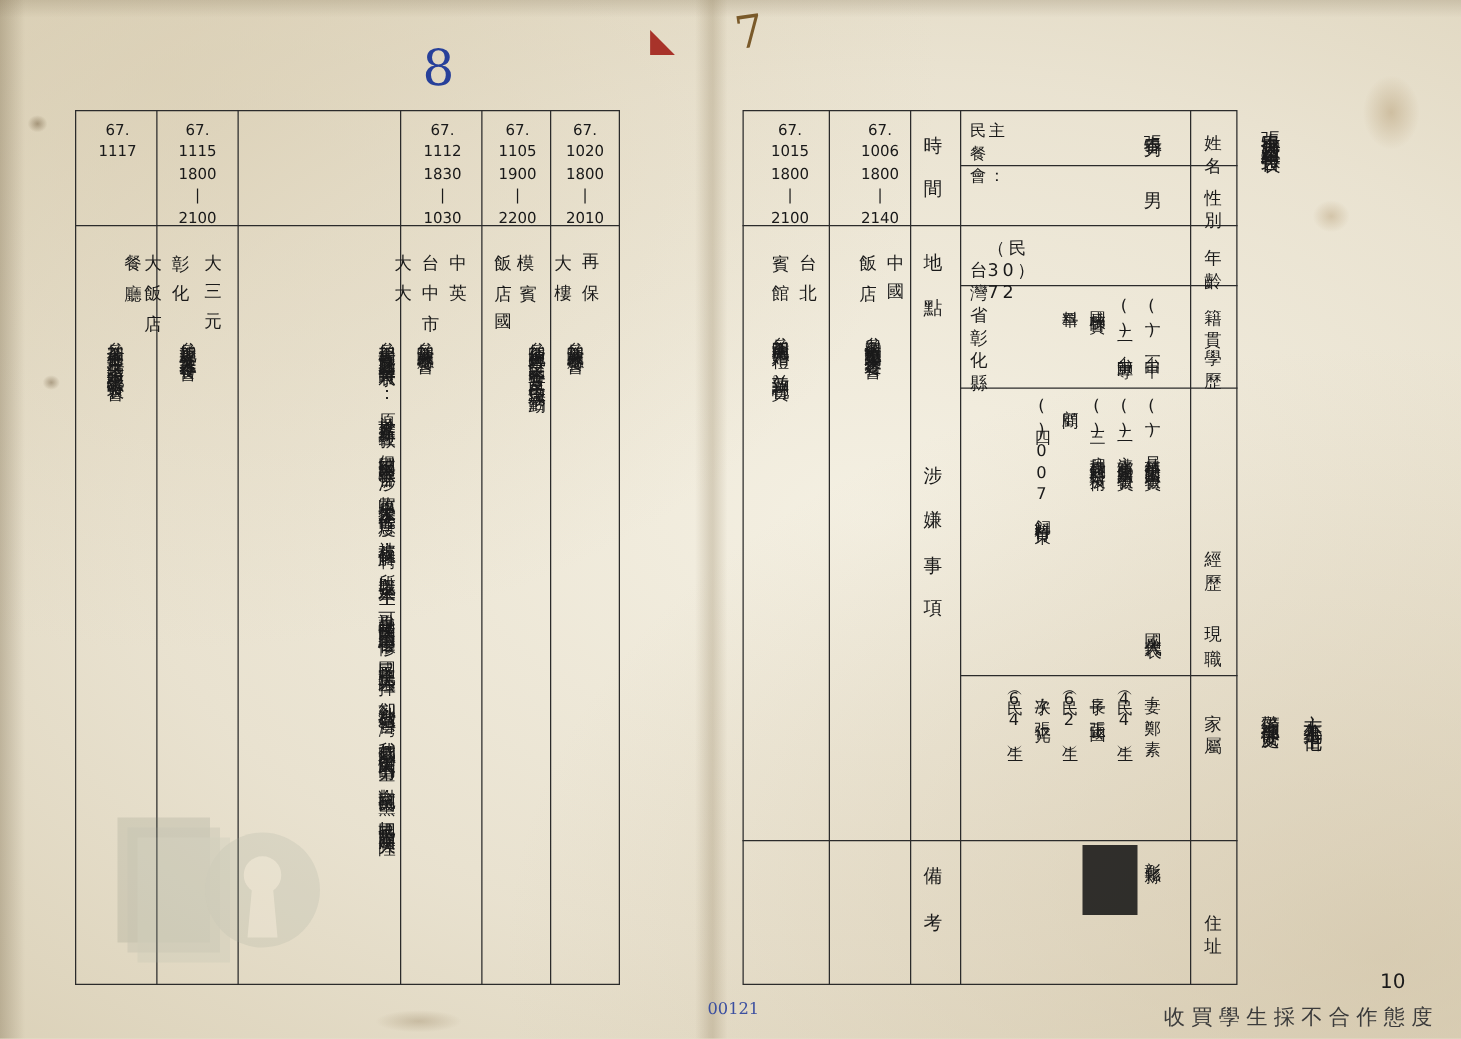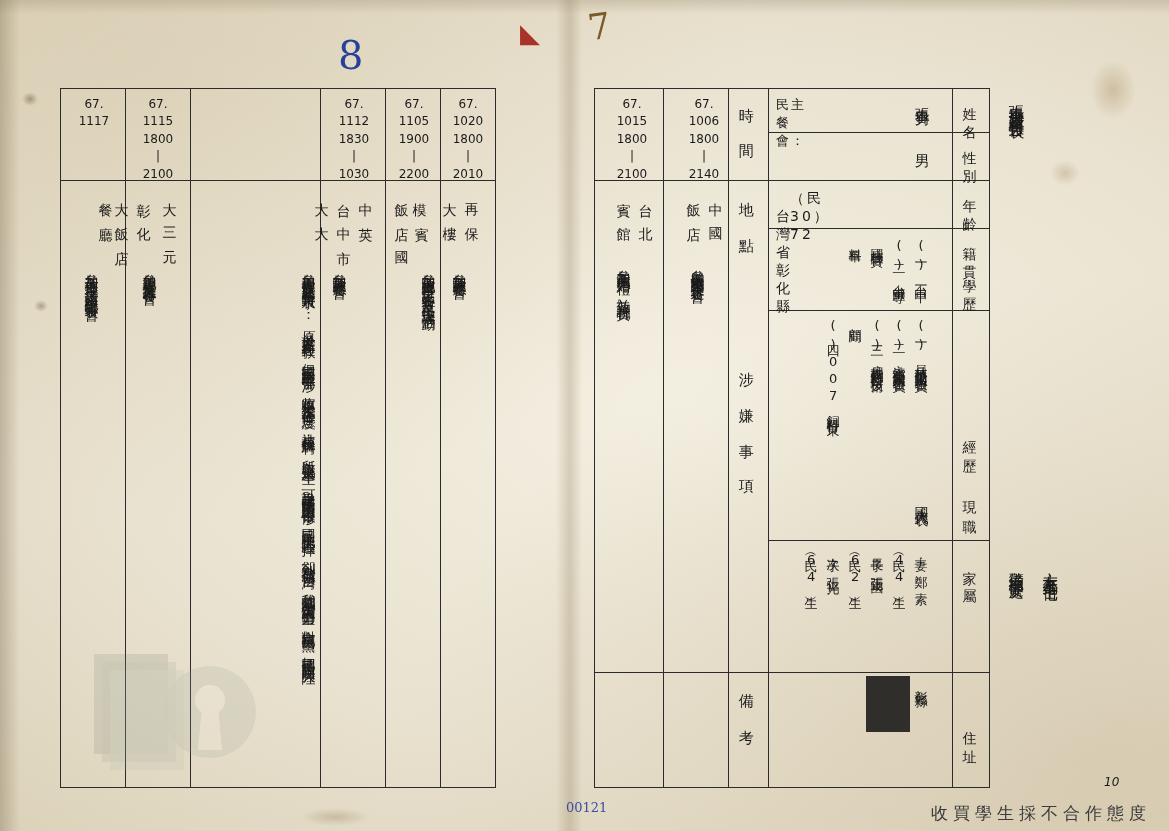--- a/index.html
+++ b/index.html
@@ -86,21 +86,21 @@
 <div class="spot" style="left:22px;top:92px;width:16px;height:14px;background:radial-gradient(ellipse,rgba(120,100,70,.55),rgba(120,100,70,0) 70%);"></div>
 <div class="spot" style="left:34px;top:300px;width:14px;height:12px;background:radial-gradient(ellipse,rgba(120,100,70,.5),rgba(120,100,70,0) 70%);"></div>
 <div class="spot" style="left:300px;top:808px;width:70px;height:18px;background:radial-gradient(ellipse,rgba(150,130,96,.35),rgba(150,130,96,0) 70%);"></div>
 
 <div class="sheet" id="right-page">
 
   <div class="v h" style="position:absolute;left:1006px;top:92px;font-size:16px;height:210px;">張春男涉嫌資料報告表</div>
   <div class="v h" style="position:absolute;left:1006px;top:560px;font-size:15px;height:200px;">警備總部保安處</div>
   <div class="v h" style="position:absolute;left:1040px;top:560px;font-size:15px;height:200px;">六十九年七月十七日</div>
 
-  <div class="h" style="position:absolute;left:1104px;top:775px;font-size:12px;font-style:italic;">10</div>
+  <div class="h" style="position:absolute;left:1104px;top:775px;font-size:16px;">10</div>
 
   <div class="tbl" style="left:594px;top:88px;width:396px;height:700px;"></div>
 
   <div class="vline" style="left:728px;top:88px;height:700px;"></div>
   <div class="vline" style="left:768px;top:88px;height:700px;"></div>
   <div class="vline" style="left:952px;top:88px;height:700px;"></div>
   <div class="vline" style="left:663px;top:88px;height:700px;"></div>
 
   <div class="hline" style="left:768px;top:132px;width:222px;"></div>
   <div class="hline" style="left:768px;top:180px;width:222px;"></div>

